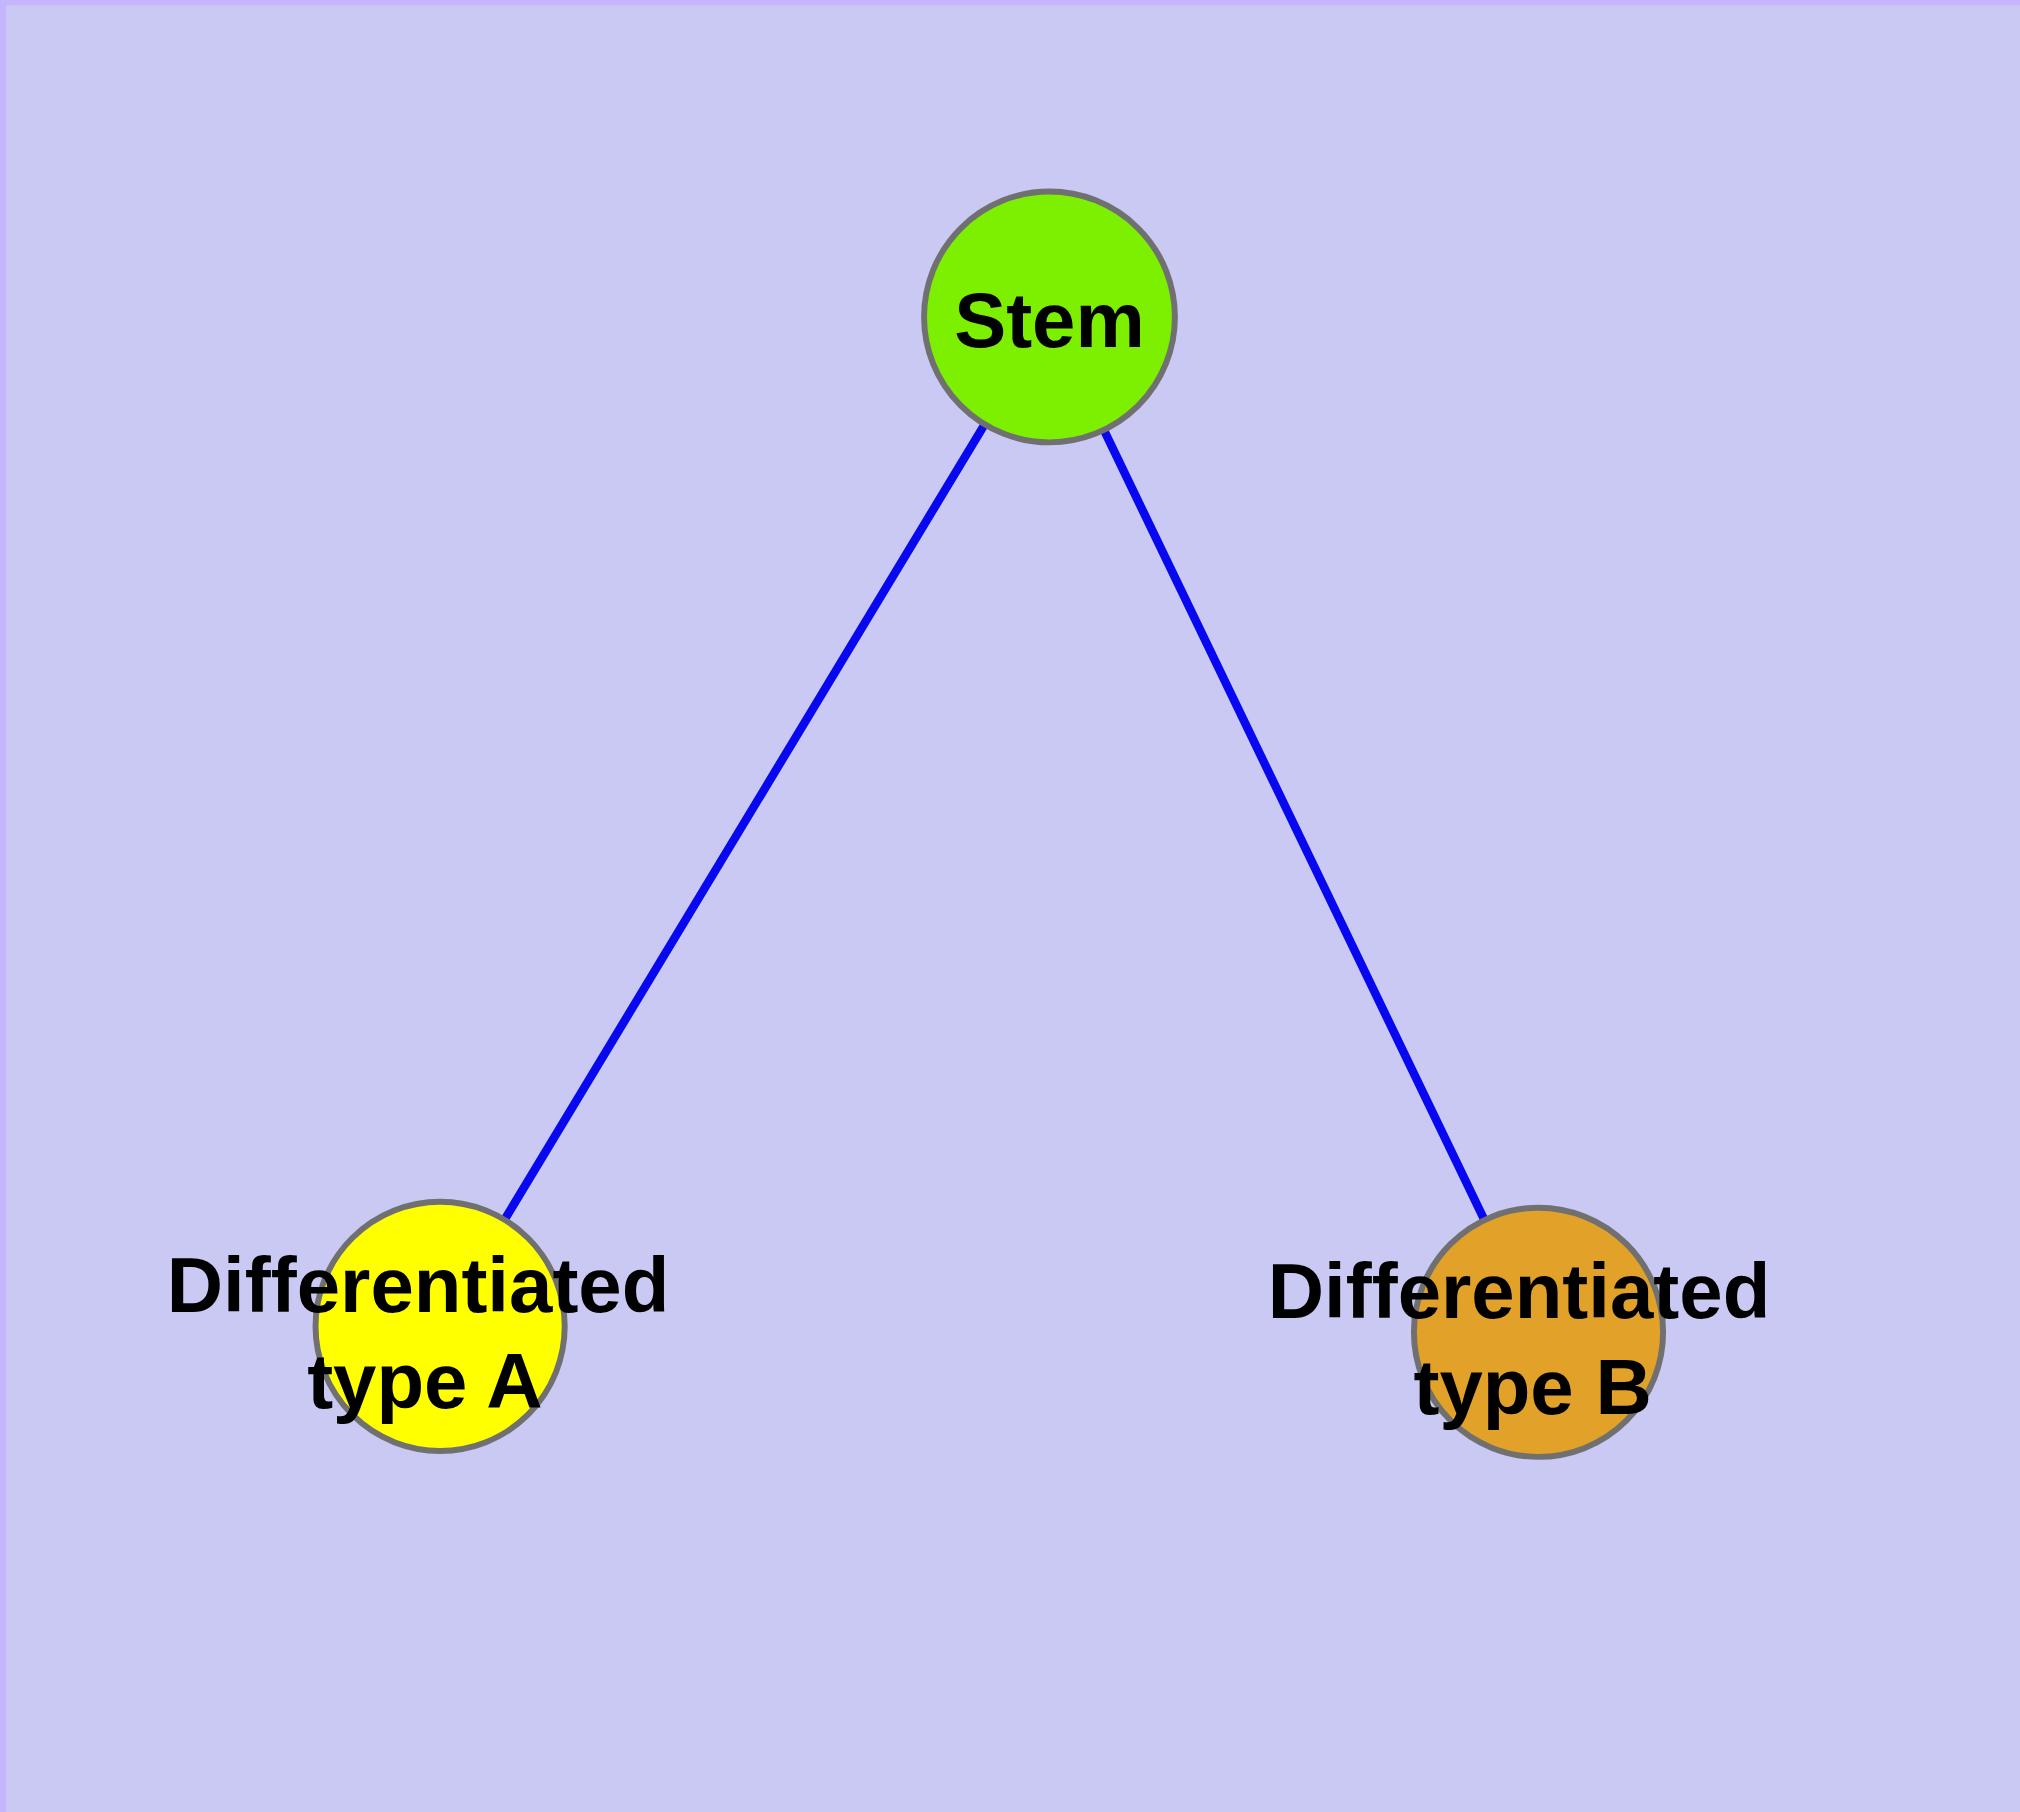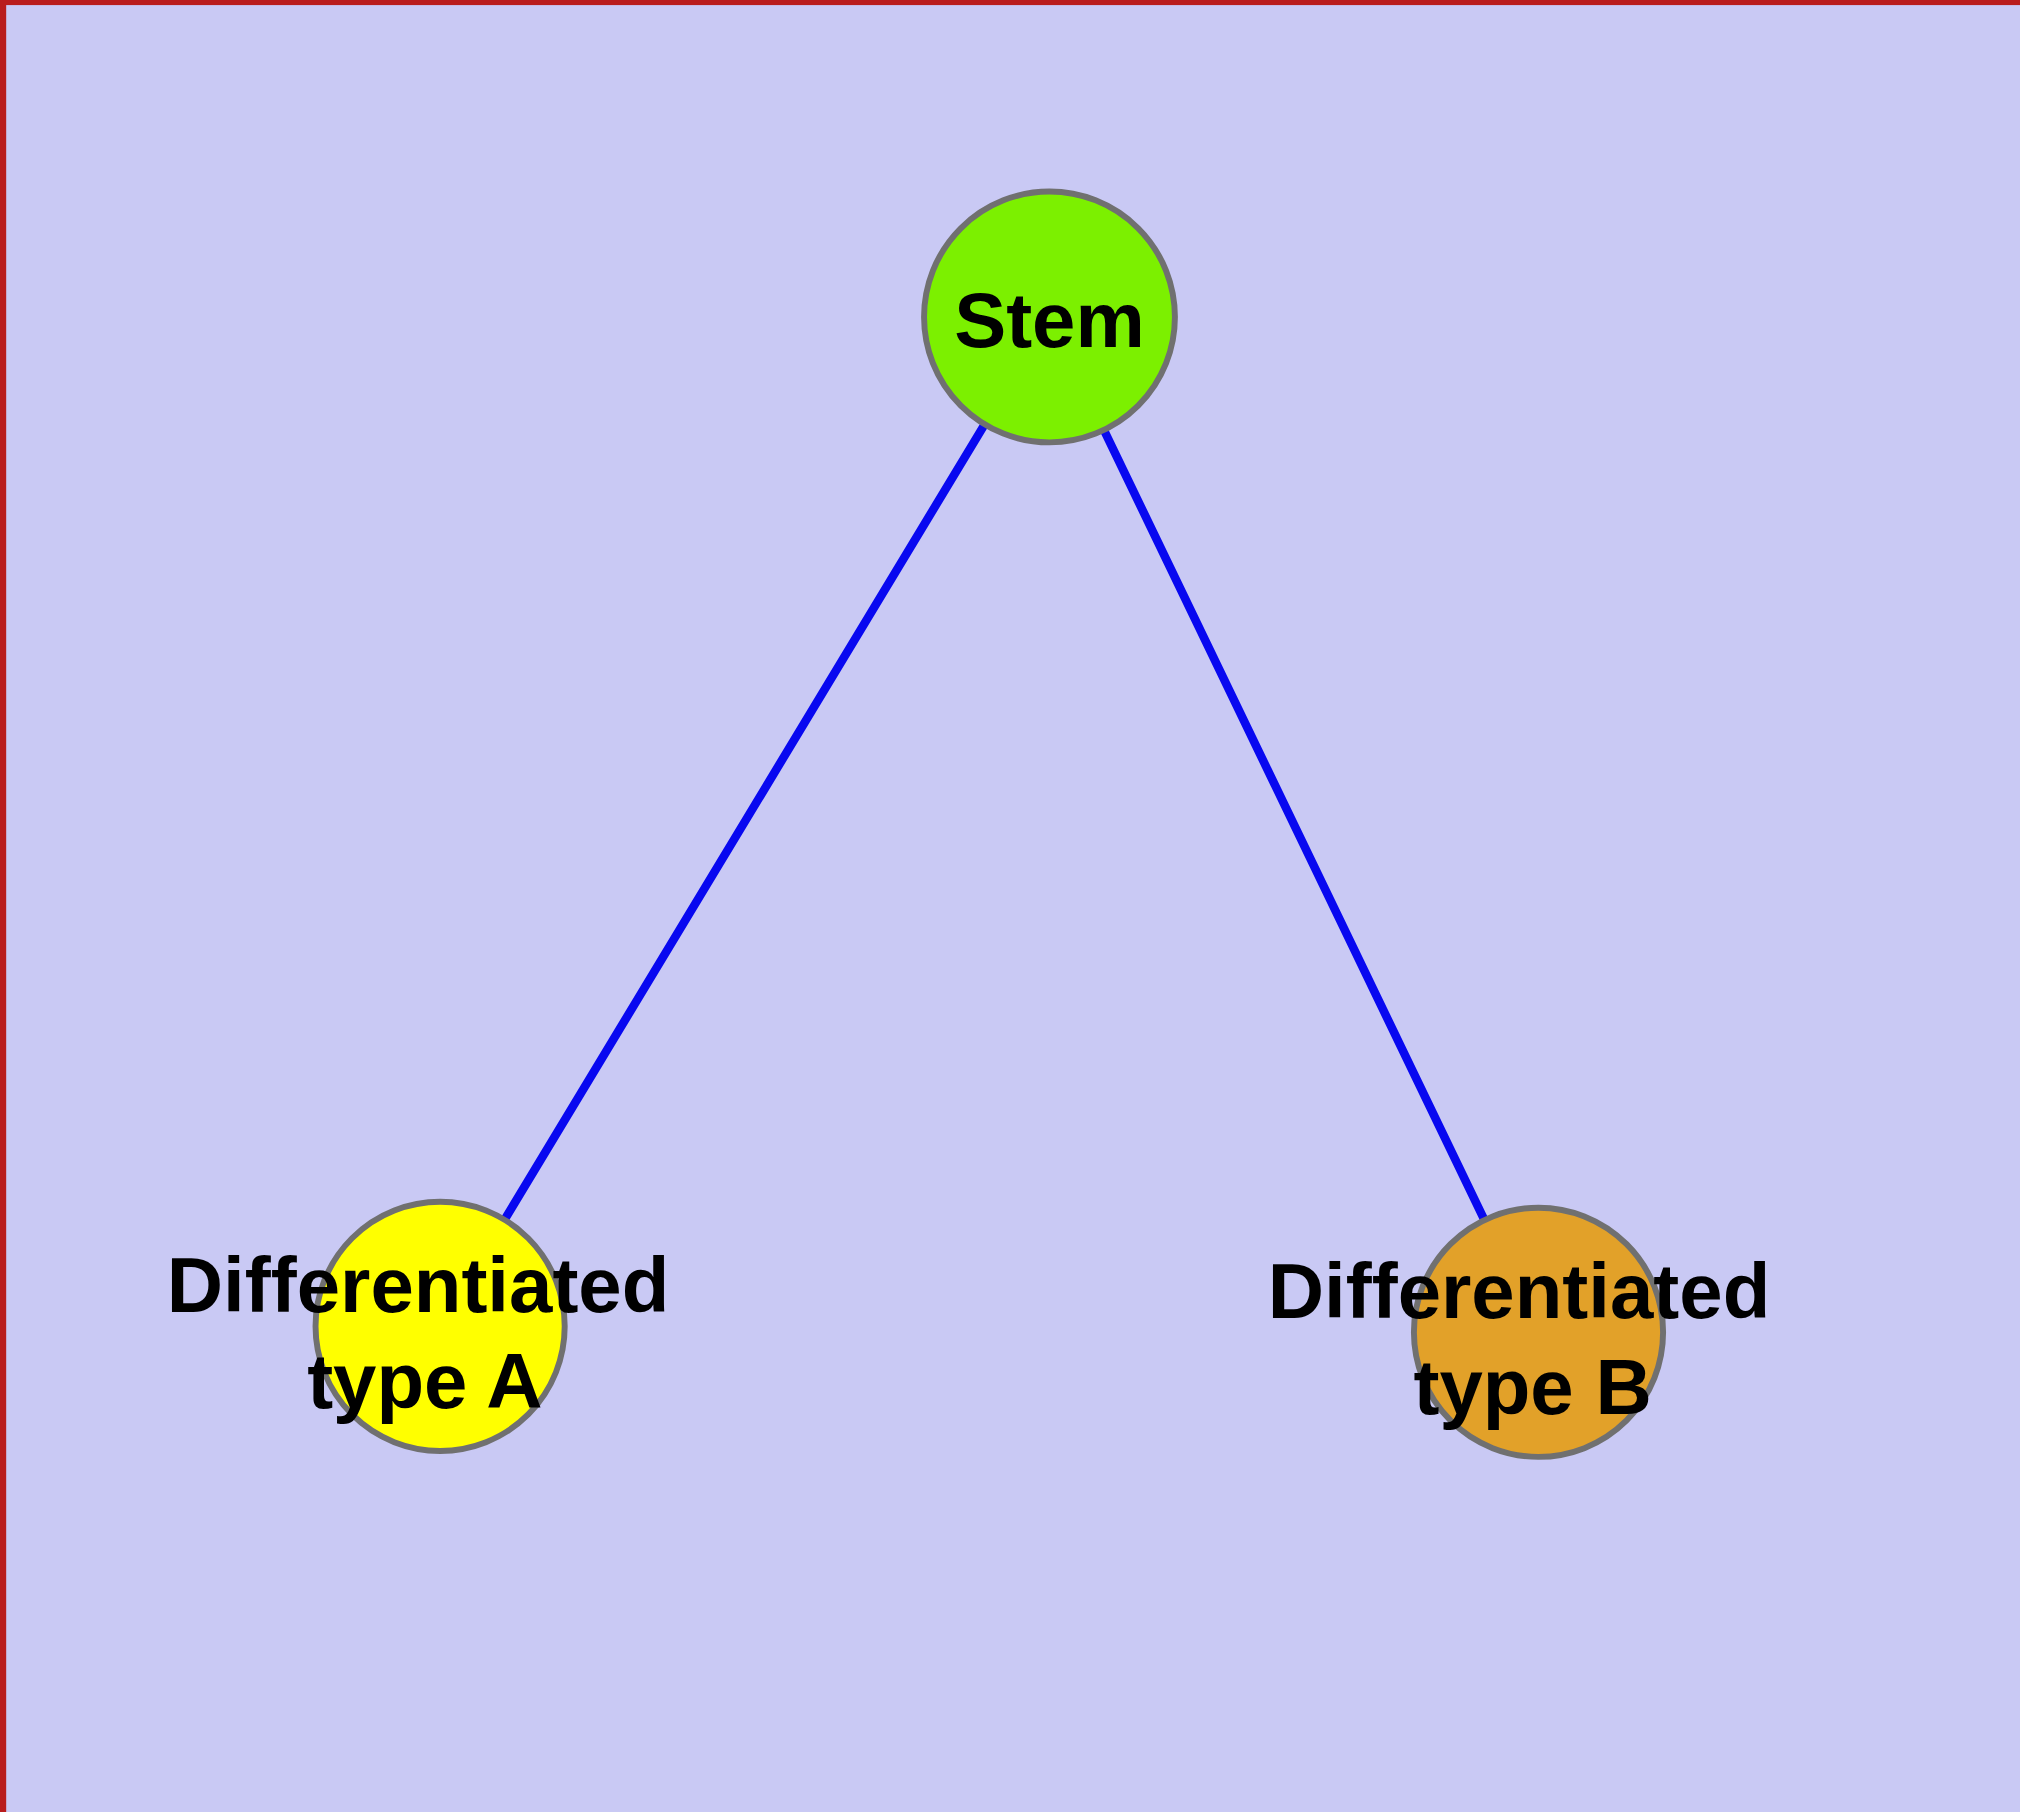--- a/index.html
+++ b/index.html
@@ -7,21 +7,21 @@
     padding: 0;
     background: #ffffff;
     width: 2021px;
     height: 1812px;
     overflow: hidden;
   }
   .canvas {
     position: relative;
     width: 2021px;
     height: 1812px;
-    background: #b91c1c;
+    background: #c4b5fd;
     font-family: "Liberation Sans", sans-serif;
   }
   svg.diagram {
     position: absolute;
     left: 0;
     top: 0;
     display: block;
   }
   .node-circle {
     stroke: #707070;

